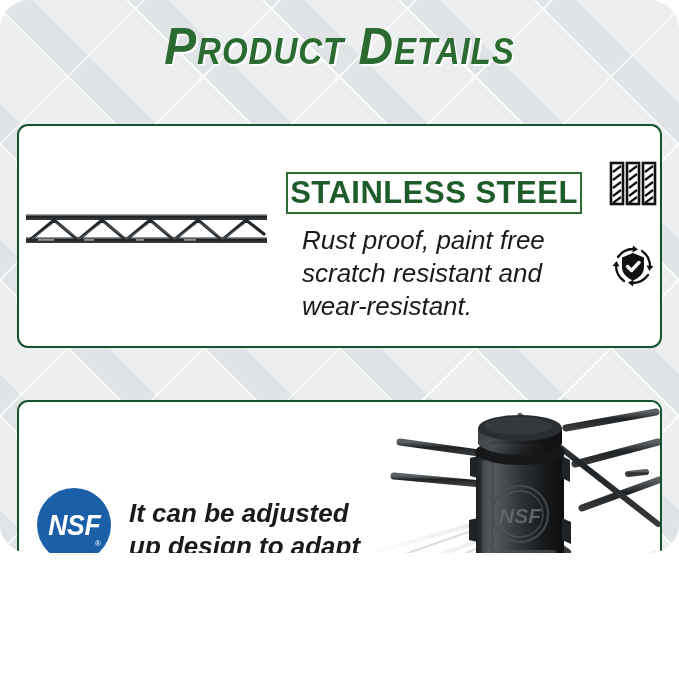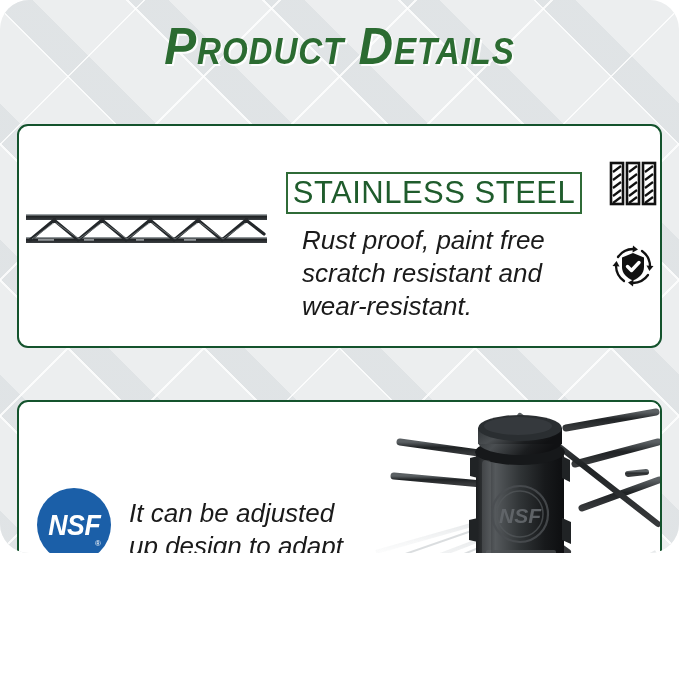--- a/index.html
+++ b/index.html
@@ -67,33 +67,33 @@
     position:absolute; left:5px; top:84px; width:245px; height:40px;
   }
 
   .heading-box {
     position:absolute;
     border:2px solid #2f6b37;
     background:#ffffff;
     display:flex; align-items:center; justify-content:center;
   }
   .heading-text {
-    font-size:31px; font-weight:normal; color:#1f5c2c;
+    font-size:31px; font-weight:bold; color:#1f5c2c;
     letter-spacing:0.5px; white-space:nowrap;
   }
   #heading-stainless { left:267px; top:46px; width:296px; height:42px; }
   #heading-nsf       { left:35px;  top:20px; width:297px; height:42px; }
 
   .body-text {
     position:absolute;
     font-size:26px; font-style:italic; color:#1a1a1a;
     line-height:33px; white-space:pre-line;
   }
   #body-stainless { left:283px; top:98px; width:300px; }
-  #body-nsf       { left:110px; top:95px; width:280px; }
+  #body-nsf       { left:110px; top:95px; width:280px;font-weight:bold; }
 
   .icon-box { position:absolute; }
   #icon-bars   { left:590px; top:35px;  width:48px; height:45px; }
   #icon-shield { left:586px; top:112px; width:56px; height:56px; }
 
   
   #nsf-logo {
     position:absolute; left:18px; top:86px;
     width:74px; height:74px; border-radius:50%;
     background:#1b5fa8;

